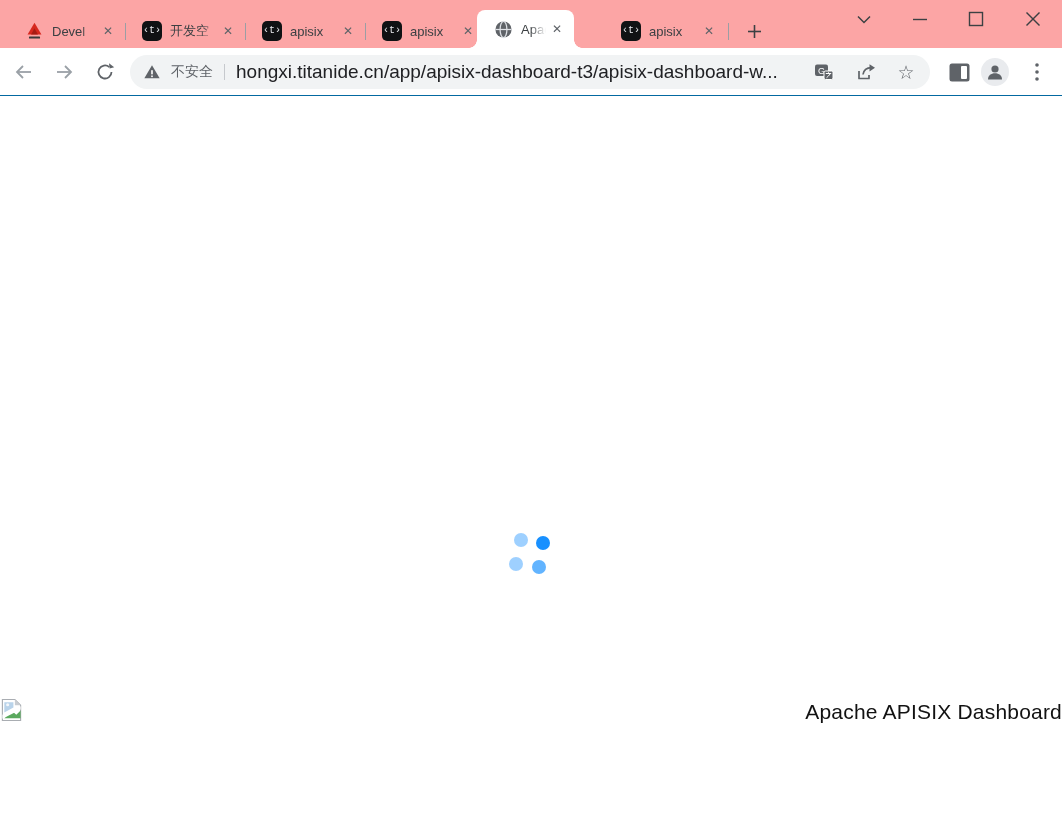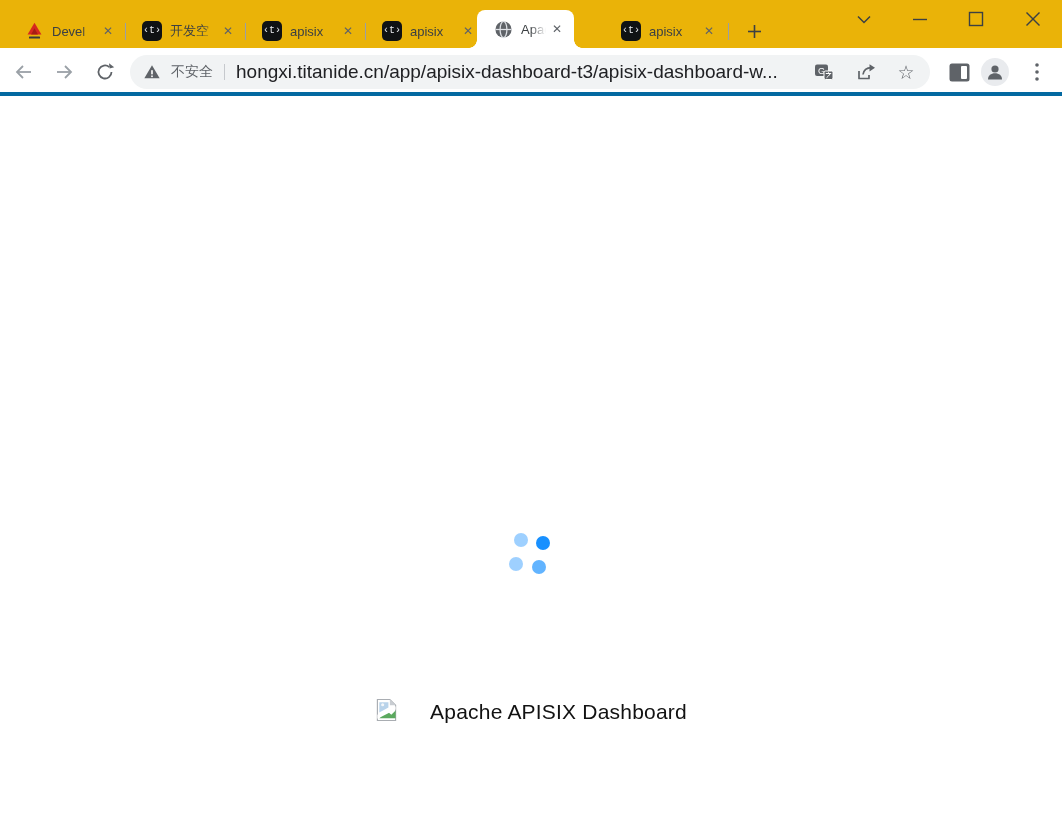--- a/index.html
+++ b/index.html
@@ -1,61 +1,61 @@
 <!DOCTYPE html>
 <html><head>
 <meta charset="utf-8">
 <style>
   * { box-sizing: border-box; }
   html, body { margin: 0; padding: 0; width: 1062px; height: 814px; overflow: hidden; }
   body { font-family: "Liberation Sans", "DejaVu Sans", sans-serif; background: #fff; }
   .window { position: relative; width: 1062px; height: 814px; }
 
   
-  .tabstrip { position: absolute; top: 0; left: 0; width: 100%; height: 48px; background: #eab308; }
+  .tabstrip { position: absolute; top: 0; left: 0; width: 100%; height: 48px; background: #fca5a5; }
   .tab { position: absolute; top: 14px; height: 34px; display: flex; align-items: center; padding: 0 8px 0 16px; cursor: default; }
   .tab .favicon { width: 20px; height: 20px; flex: 0 0 20px; display: flex; align-items: center; justify-content: center; }
   .tab .label { flex: 1 1 auto; margin-left: 8px; font-size: 13px; color: #3c4043; white-space: nowrap; overflow: hidden;
     -webkit-mask-image: linear-gradient(90deg, #000 calc(100% - 16px), transparent 100%);
             mask-image: linear-gradient(90deg, #000 calc(100% - 16px), transparent 100%); }
   .tab .close { flex: 0 0 18px; width: 18px; height: 18px; margin-left: 2px; border-radius: 50%;
     display: flex; align-items: center; justify-content: center; font-size: 12px; color: #5f6368; }
   .tab.active { top: 10px; height: 38px; background: #fff; border-radius: 8px 8px 0 0; z-index: 2; }
   .tab.active::before, .tab.active::after { content: ""; position: absolute; bottom: 0; width: 8px; height: 8px; }
   .tab.active::before { left: -8px; background: radial-gradient(circle 8px at 0 0, transparent 7.5px, #fff 8px); }
   .tab.active::after { right: -8px; background: radial-gradient(circle 8px at 8px 0, transparent 7.5px, #fff 8px); }
   .tab-sep { position: absolute; top: 23px; width: 1px; height: 17px; background: #9b9ea4; }
   .titanide-fav { width: 20px; height: 20px; background: #101214; border-radius: 5px; color: #e8eaed;
     font-family: "Liberation Mono", "DejaVu Sans Mono", monospace; font-size: 10px; line-height: 20px; text-align: center; }
   .newtab-btn { position: absolute; left: 740px; top: 17px; width: 28px; height: 28px; border-radius: 50%;
     display: flex; align-items: center; justify-content: center; }
   .wc-btn { position: absolute; top: 6px; width: 30px; height: 26px; display: flex; align-items: center; justify-content: center; }
 
   
-  .toolbar { position: absolute; top: 48px; left: 0; width: 100%; height: 48px; background: #fff; border-bottom: 4px solid #0369a1; z-index: 3; }
+  .toolbar { position: absolute; top: 48px; left: 0; width: 100%; height: 48px; background: #fff; border-bottom: 1px solid #0369a1; z-index: 3; }
   .nav-btn { position: absolute; top: 10px; width: 28px; height: 28px; display: flex; align-items: center; justify-content: center; border-radius: 50%; }
   .omnibox { position: absolute; left: 130px; top: 7px; width: 800px; height: 34px; background: #f1f3f4; border-radius: 17px;
     display: flex; align-items: center; }
   .omnibox .sec-label { margin-left: 7px; font-size: 14px; color: #5f6368; }
   .omnibox .divider { width: 1px; height: 16px; background: #c6c9cd; margin: 0 11px; }
   .omnibox .url { font-size: 19px; color: #202124; white-space: nowrap; }
   .omnibox .spacer { flex: 1 1 auto; }
   .omni-icon { width: 24px; height: 24px; display: flex; align-items: center; justify-content: center; margin-right: 17px; }
   .star-glyph { font-size: 19px; color: #5f6368; line-height: 1; }
   .right-btn { position: absolute; top: 9px; width: 30px; height: 30px; display: flex; align-items: center; justify-content: center; }
 
   
   .content { position: absolute; top: 97px; left: 0; width: 100%; height: 717px; background: #fff; }
   .spinner { position: absolute; left: 500px; top: 430px; width: 56px; height: 56px; }
   .spinner .dot { position: absolute; width: 14px; height: 14px; border-radius: 50%; background: #1890ff; }
   .spinner .d1 { left: 14px; top: 6px;  opacity: .42; }
   .spinner .d2 { left: 36px; top: 9px;  opacity: 1;   }
   .spinner .d3 { left: 9px;  top: 30px; opacity: .42; }
   .spinner .d4 { left: 32px; top: 33px; opacity: .68; }
-  .loading-row { position: absolute; left: 0; top: 601px; width: 100%; display: flex; align-items: center; justify-content: center; gap: 32px; }
+  .loading-row { position: absolute; left: 0; top: 601px; width: 100%; display: flex; align-items: center; justify-content: space-between; gap: 32px; }
   .loading-title { font-size: 21px; font-weight: 400; color: #121212; letter-spacing: 0.2px; }
 </style>
 </head>
 <body>
 
 <div class="window">
 
   <div class="tabstrip">
 
     <div class="tab" style="left:8px;width:117px">

